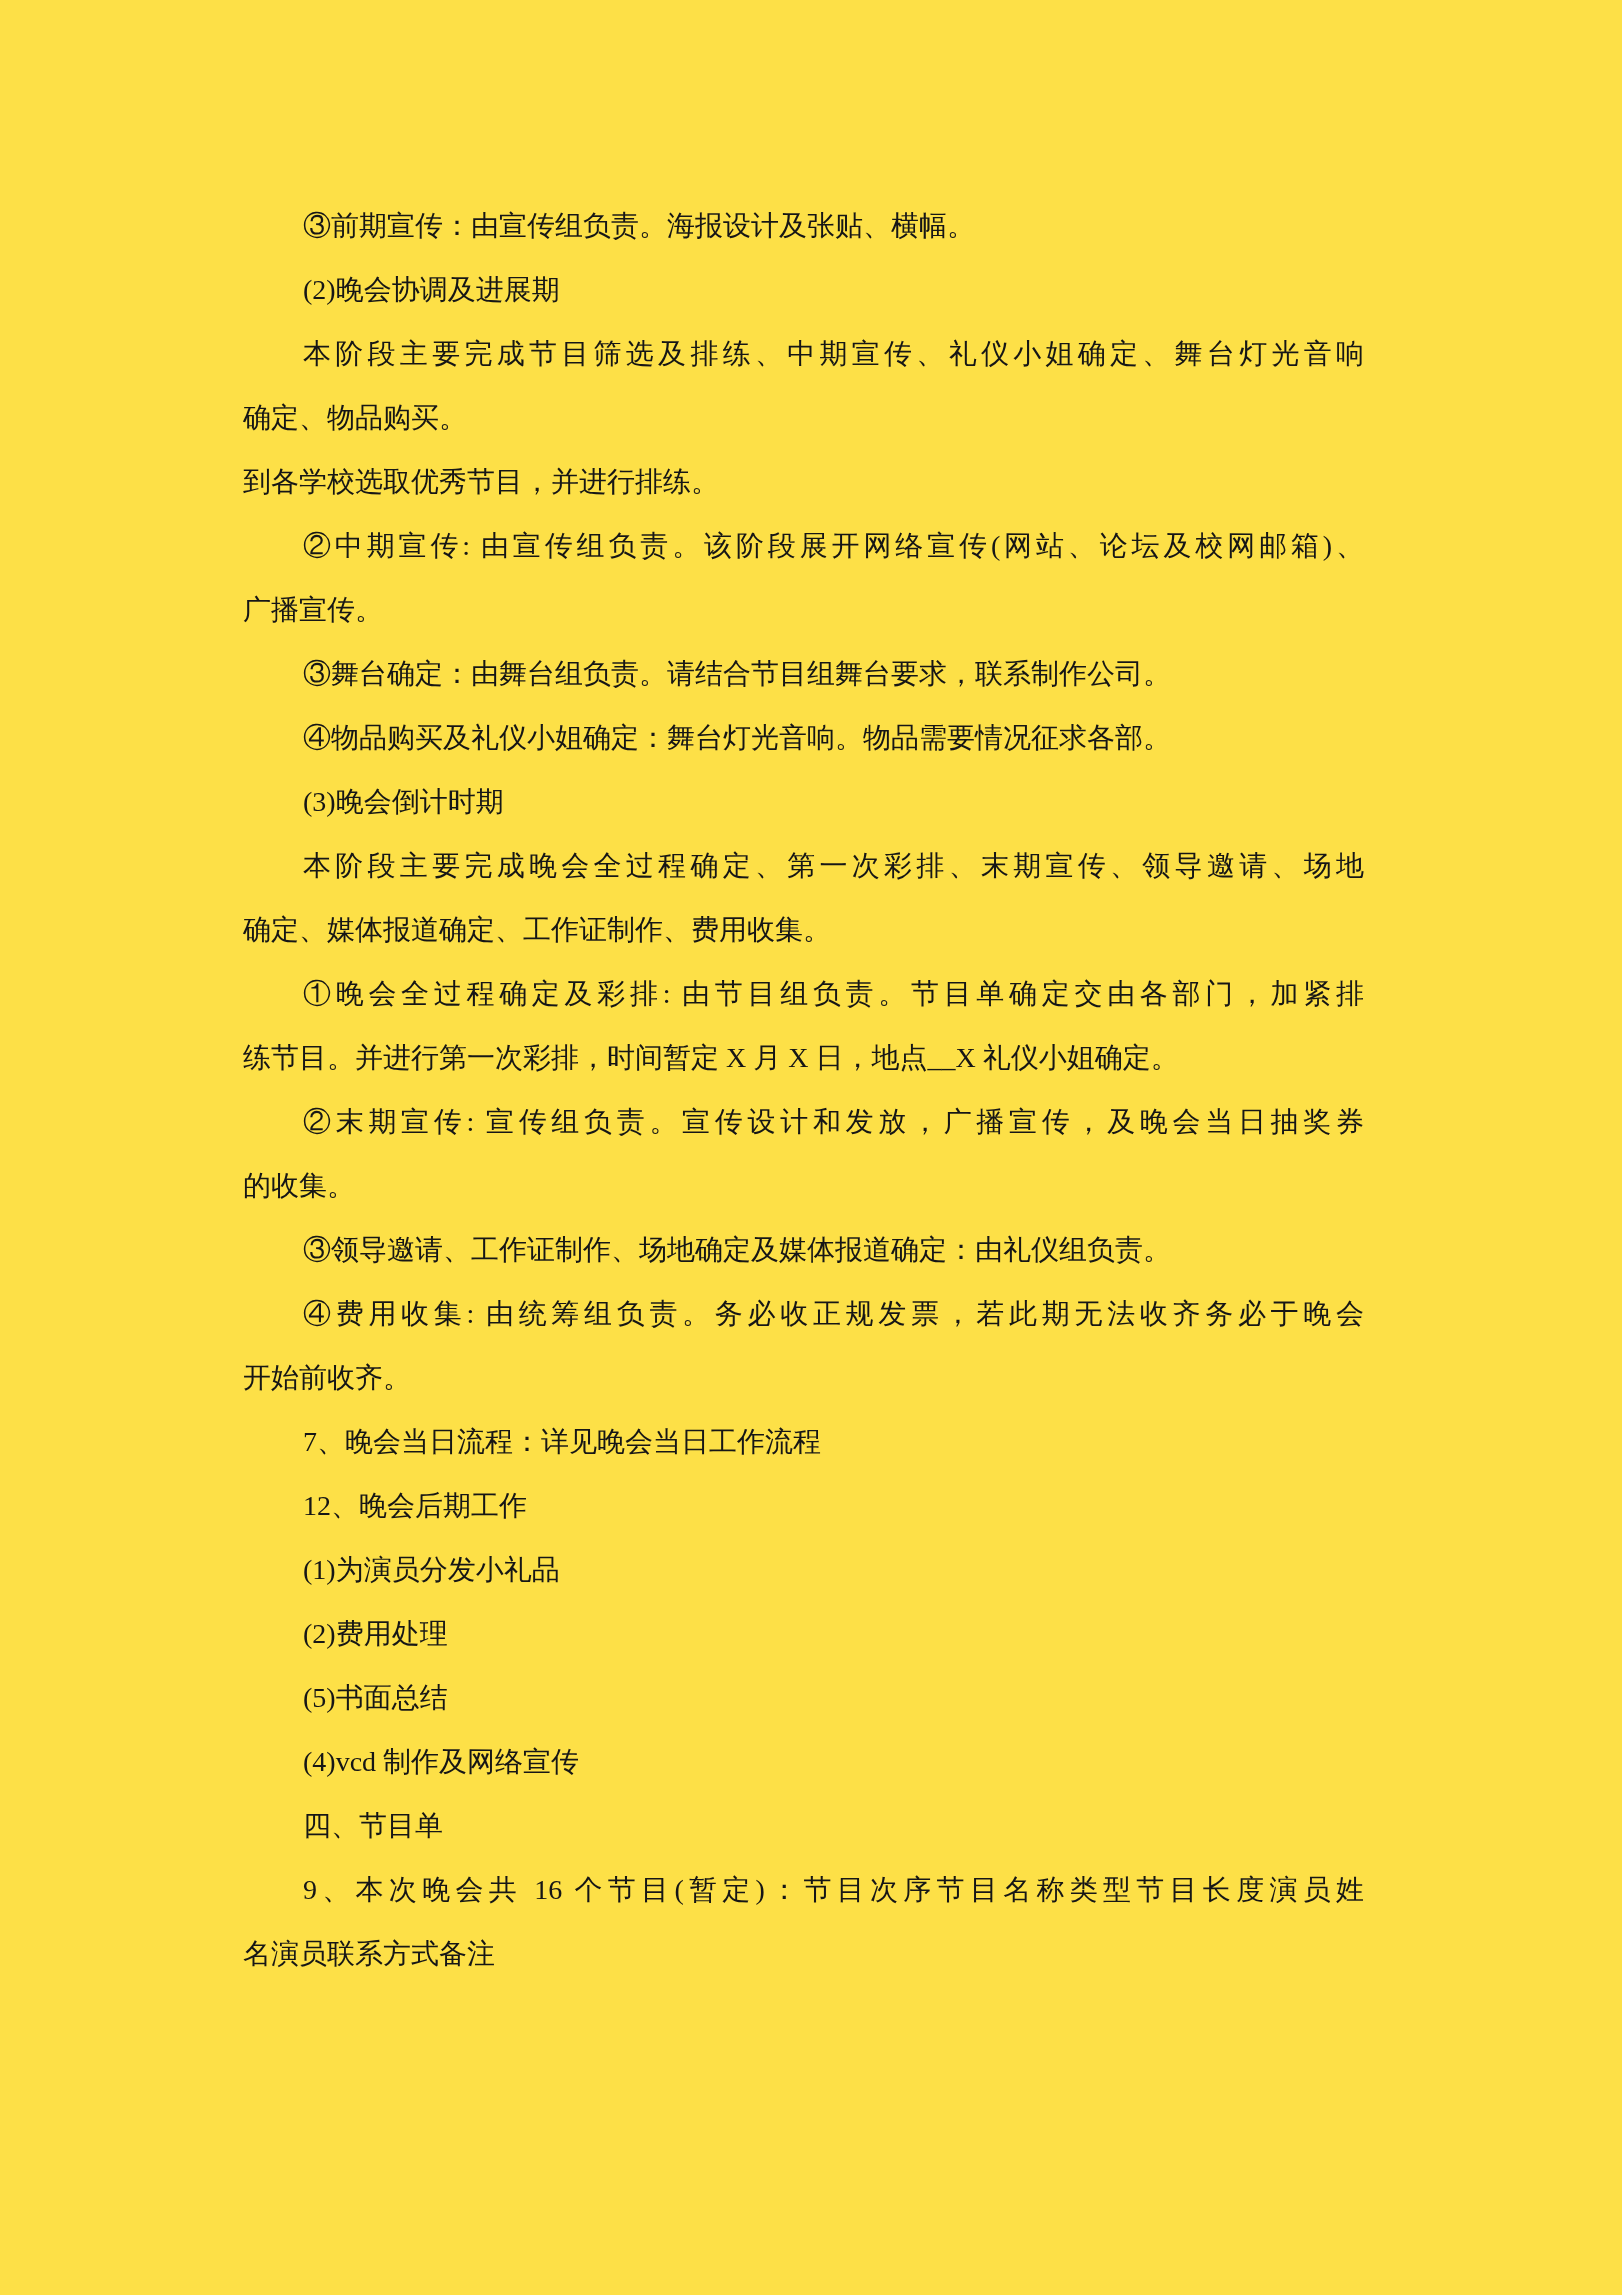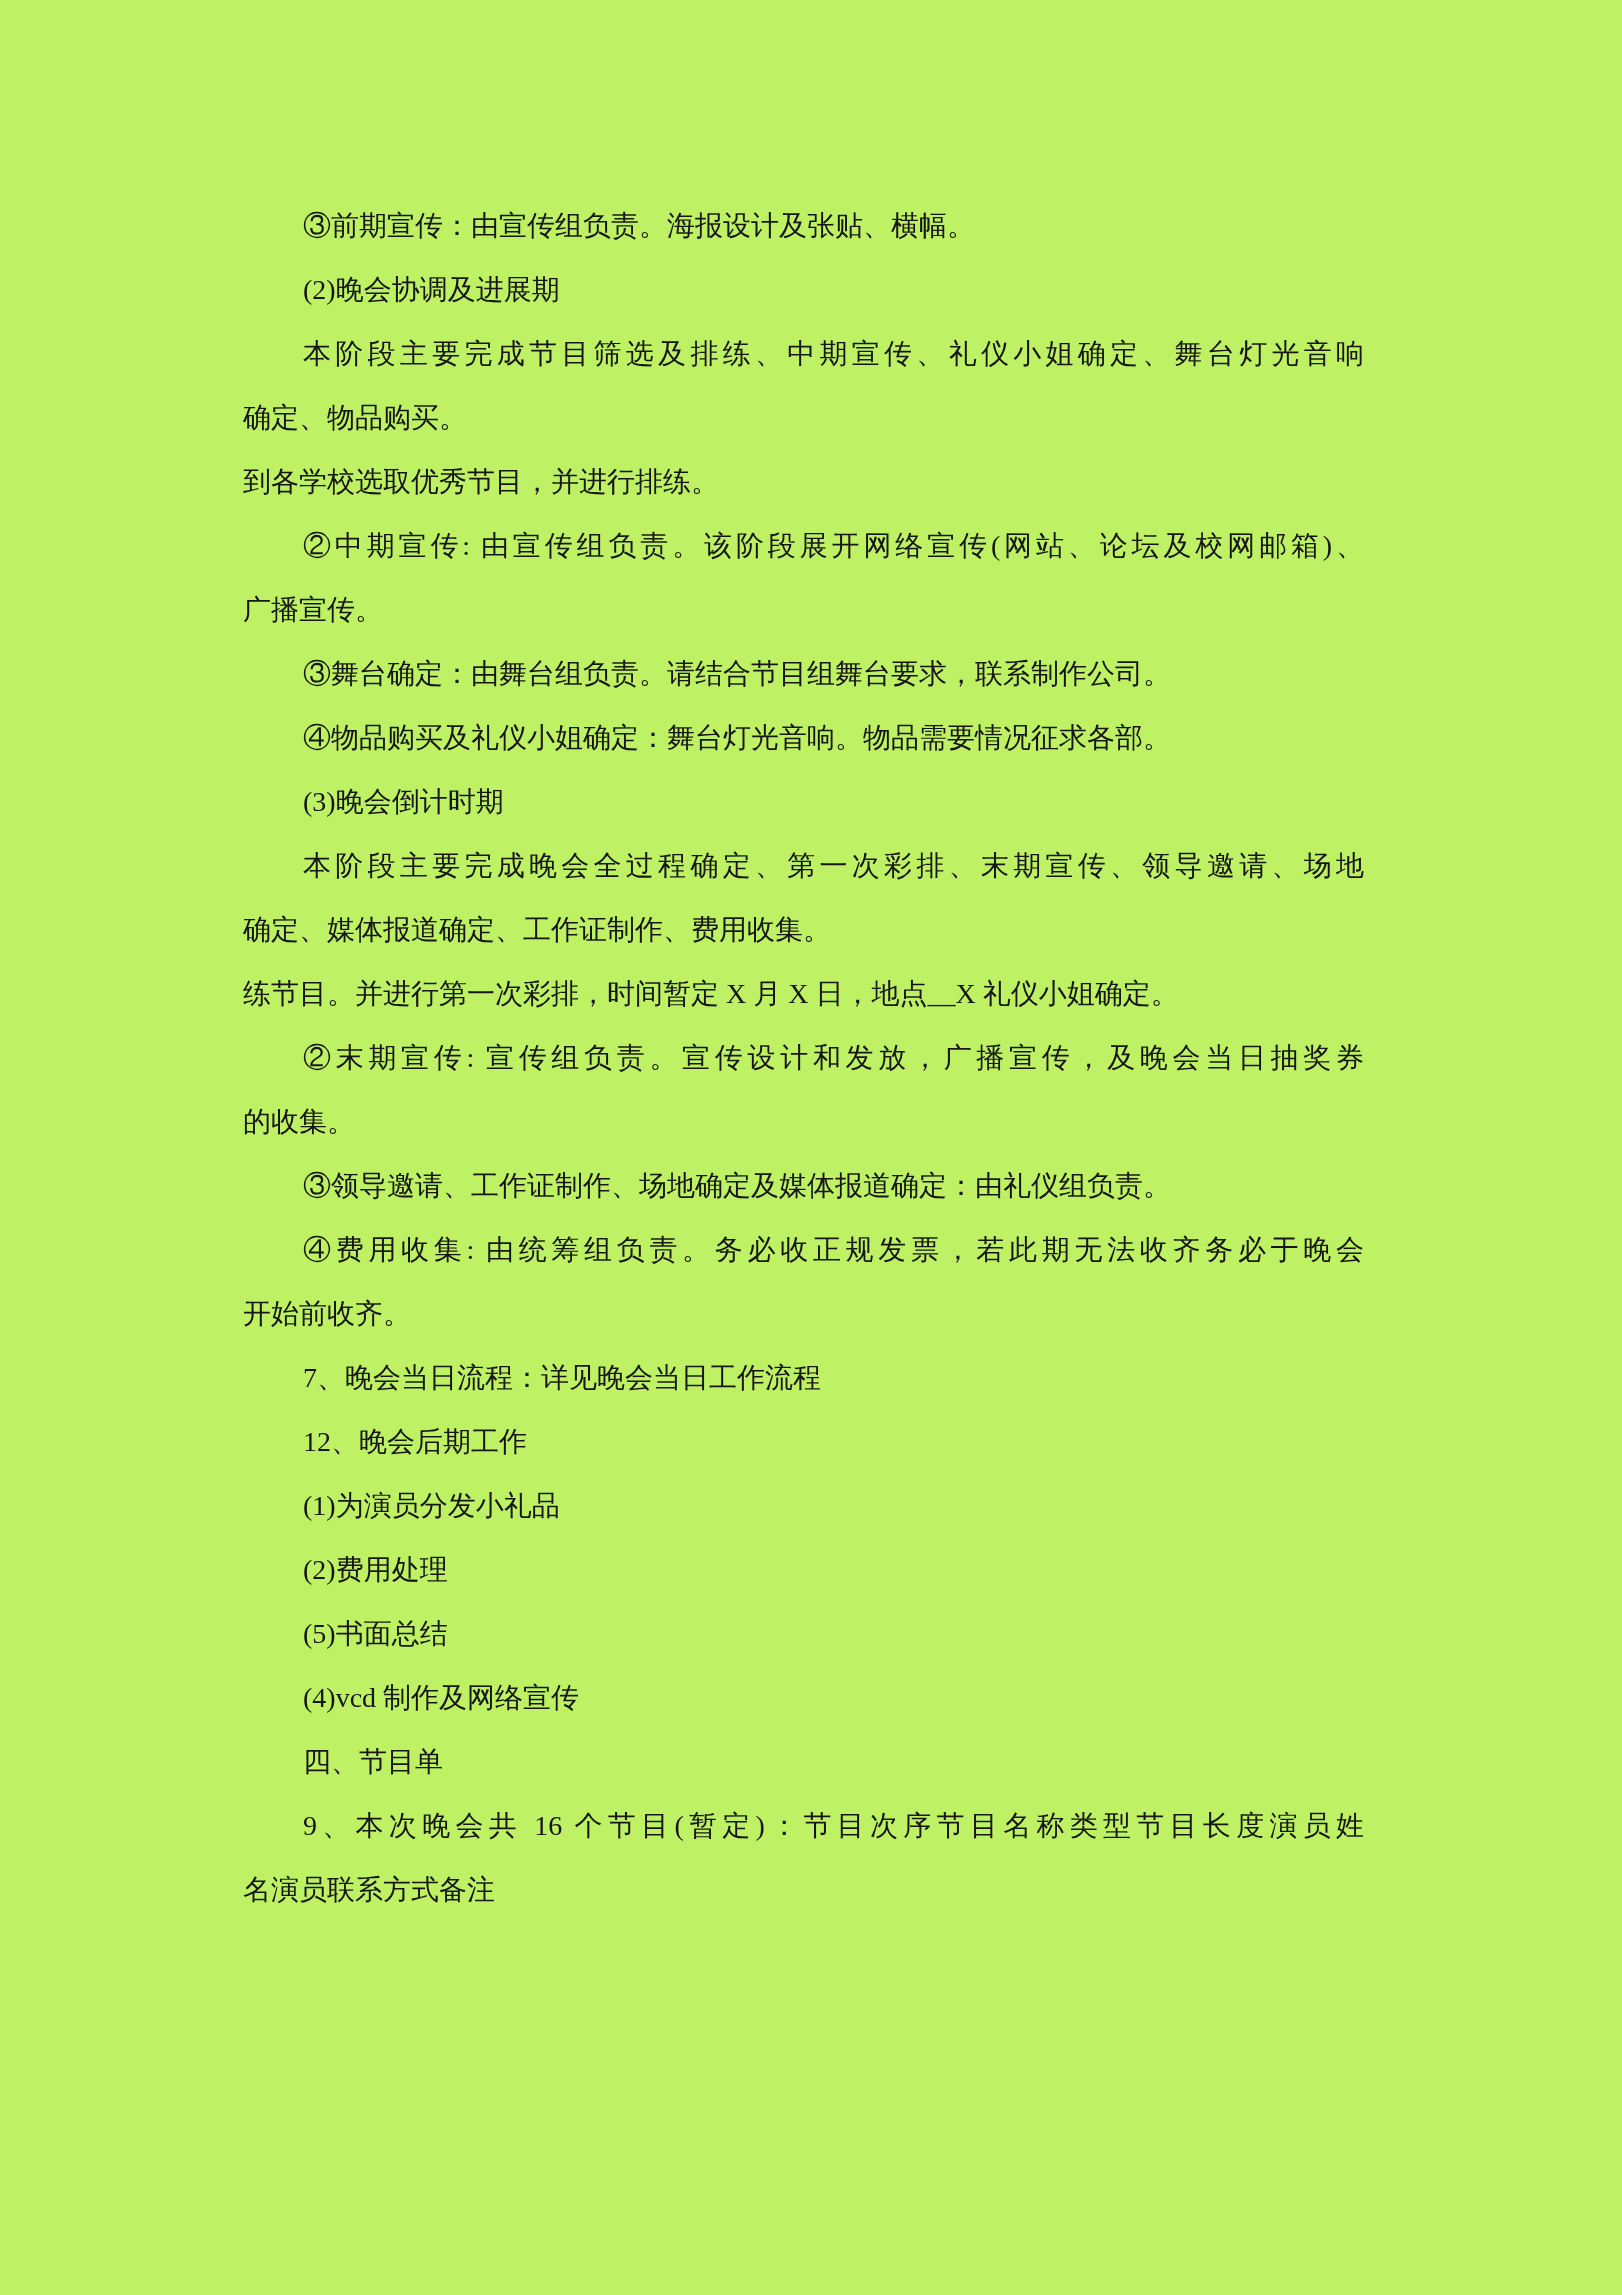--- a/index.html
+++ b/index.html
@@ -14,21 +14,21 @@
     overflow: hidden;
   }
   .page {
     position: absolute;
     left: 0;
     top: 0;
     width: 1623px;
     height: 2295px;
     box-sizing: border-box;
     padding: 194px 259px 0 243px;
-    background: #bef264;
+    background: #fde047;
     color: #161616;
     font-family: "Liberation Serif", "DejaVu Serif", serif;
     font-size: 28px;
   }
   .line {
     height: 64px;
     line-height: 64px;
     white-space: pre;
     overflow: visible;
   }
@@ -50,20 +50,21 @@
   <div class="line indent fill">本阶段主要完成节目筛选及排练、中期宣传、礼仪小姐确定、舞台灯光音响</div>
   <div class="line">确定、物品购买。</div>
   <div class="line">到各学校选取优秀节目，并进行排练。</div>
   <div class="line indent fill">②中期宣传: 由宣传组负责。该阶段展开网络宣传(网站、论坛及校网邮箱)、</div>
   <div class="line">广播宣传。</div>
   <div class="line indent">③舞台确定：由舞台组负责。请结合节目组舞台要求，联系制作公司。</div>
   <div class="line indent">④物品购买及礼仪小姐确定：舞台灯光音响。物品需要情况征求各部。</div>
   <div class="line indent">(3)晚会倒计时期</div>
   <div class="line indent fill">本阶段主要完成晚会全过程确定、第一次彩排、末期宣传、领导邀请、场地</div>
   <div class="line">确定、媒体报道确定、工作证制作、费用收集。</div>
+  <div class="line indent fill">①晚会全过程确定及彩排: 由节目组负责。节目单确定交由各部门，加紧排</div>
   <div class="line">练节目。并进行第一次彩排，时间暂定 X 月 X 日，地点__X 礼仪小姐确定。</div>
   <div class="line indent fill">②末期宣传: 宣传组负责。宣传设计和发放，广播宣传，及晚会当日抽奖券</div>
   <div class="line">的收集。</div>
   <div class="line indent">③领导邀请、工作证制作、场地确定及媒体报道确定：由礼仪组负责。</div>
   <div class="line indent fill">④费用收集: 由统筹组负责。务必收正规发票，若此期无法收齐务必于晚会</div>
   <div class="line">开始前收齐。</div>
   <div class="line indent">7、晚会当日流程：详见晚会当日工作流程</div>
   <div class="line indent">12、晚会后期工作</div>
   <div class="line indent">(1)为演员分发小礼品</div>
   <div class="line indent">(2)费用处理</div>

